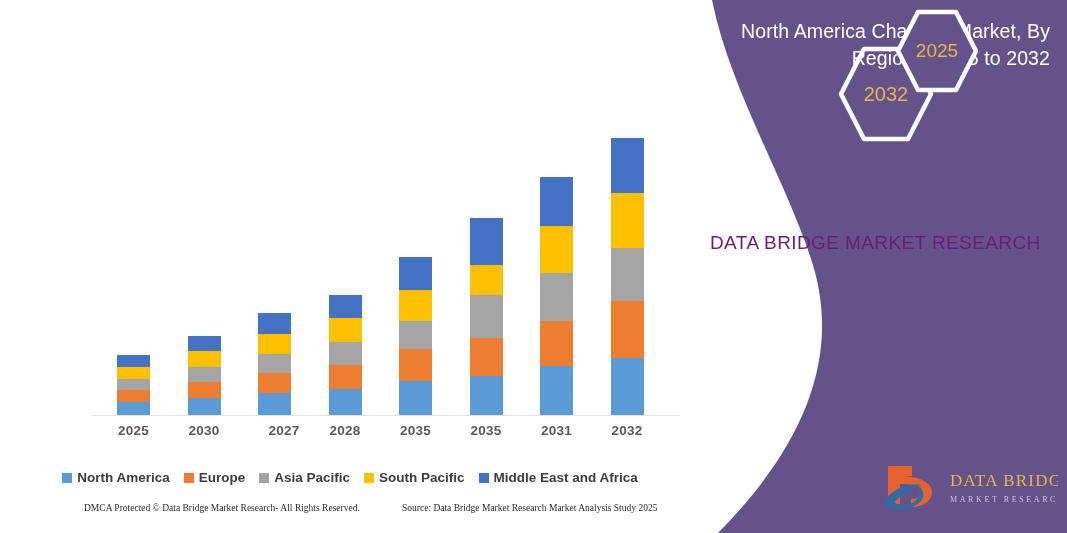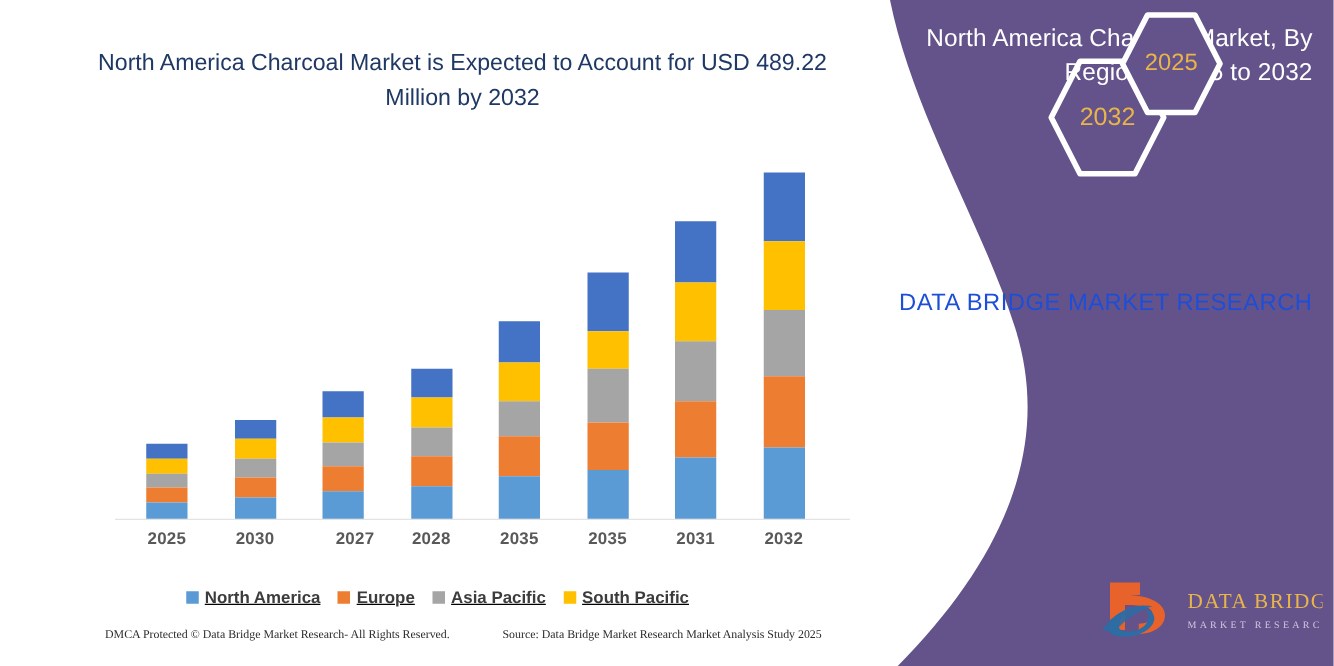--- a/index.html
+++ b/index.html
@@ -37,21 +37,21 @@
     position:absolute; left:0; top:0; width:100%; height:100%;
     display:flex; align-items:center; justify-content:center;
     color:#E8B44B; font-size:20px; font-weight:400;
   }
   #hex-2032 { left:146px; top:44px; width:100px; height:100px; }
   #hex-2025 { left:204px; top:8px; width:86px; height:86px; }
   #hex-2025 .hex-label { font-size:19px; }
 
   #brand-name {
     position:absolute; top:228px; left:20px; width:340px;
-    text-align:right; color:#1d4ed8;
+    text-align:left; color:#701a75;
     font-size:19px; line-height:30px; letter-spacing:.4px;
   }
 
   
   #logo { position:absolute; left:188px; top:460px; width:180px; height:52px; }
   #logo svg { display:block; }
 
   
   #chart-title {
     position:absolute; top:36px; left:60px; width:620px;
@@ -77,42 +77,41 @@
 
   .tick-label {
     position:absolute; top:423px; width:70px; text-align:center;
     font-size:13.5px; font-weight:bold; color:#595959;
     letter-spacing:.2px;
   }
 
   
   #legend {
     position:absolute; left:0; top:470px; width:700px;
-    display:flex; justify-content:center; align-items:center; gap:14px;text-decoration:underline;
+    display:flex; justify-content:center; align-items:center; gap:14px;
   }
   .legend-item { display:flex; align-items:center; gap:5px; }
   .legend-swatch { width:10px; height:10px; display:block; }
   .legend-text { font-size:13.5px; font-weight:bold; color:#3c3c3c; }
 
   
   #footer {
     position:absolute; left:0; top:508px; width:700px;
     display:flex; align-items:center;
     font-family:"Liberation Serif", serif;
     font-size:9.5px; color:#2b2b2b;
   }
   #footer-left { position:absolute; left:84px; white-space:nowrap; }
   #footer-right { position:absolute; left:402px; white-space:nowrap; }
 </style>
 </head>
 <body>
 
 <div id="canvas">
 
-  <div id="chart-title">North America Charcoal Market is Expected to Account for USD 489.22 Million by 2032</div>
 
   <div id="plot">
     <div id="axis-line"></div>
     <div id="bars">
         <div class="bar-group" style="left: 117px;">
           <div class="seg" title="Middle East and Africa 2025" style="height: 12px; background: rgb(68, 114, 196);"></div>
           <div class="seg" title="South America 2025" style="height: 12px; background: rgb(255, 192, 0);"></div>
           <div class="seg" title="Asia Pacific 2025" style="height: 11px; background: rgb(165, 165, 165);"></div>
           <div class="seg" title="Europe 2025" style="height: 12px; background: rgb(237, 125, 49);"></div>
           <div class="seg" title="North America 2025" style="height: 13px; background: rgb(91, 155, 213);"></div>
@@ -189,20 +188,24 @@
         <span class="legend-text">Europe</span>
       </div>
       <div class="legend-item">
         <span class="legend-swatch" style="background: rgb(165, 165, 165);"></span>
         <span class="legend-text">Asia Pacific</span>
       </div>
       <div class="legend-item">
         <span class="legend-swatch" style="background: rgb(255, 192, 0);"></span>
         <span class="legend-text">South Pacific</span>
       </div>
+      <div class="legend-item">
+        <span class="legend-swatch" style="background: rgb(68, 114, 196);"></span>
+        <span class="legend-text">Middle East and Africa</span>
+      </div>
     </div>
 
   <div id="footer">
     <span id="footer-left">DMCA Protected © Data Bridge Market Research-  All Rights Reserved.</span>
     <span id="footer-right">Source: Data Bridge Market Research  Market Analysis Study 2025</span>
   </div>
 
   <div id="right-panel">
     <svg width="377" height="533" viewBox="0 0 377 533">
       <path d="M 22 0 L 377 0 L 377 533 L 28 533

